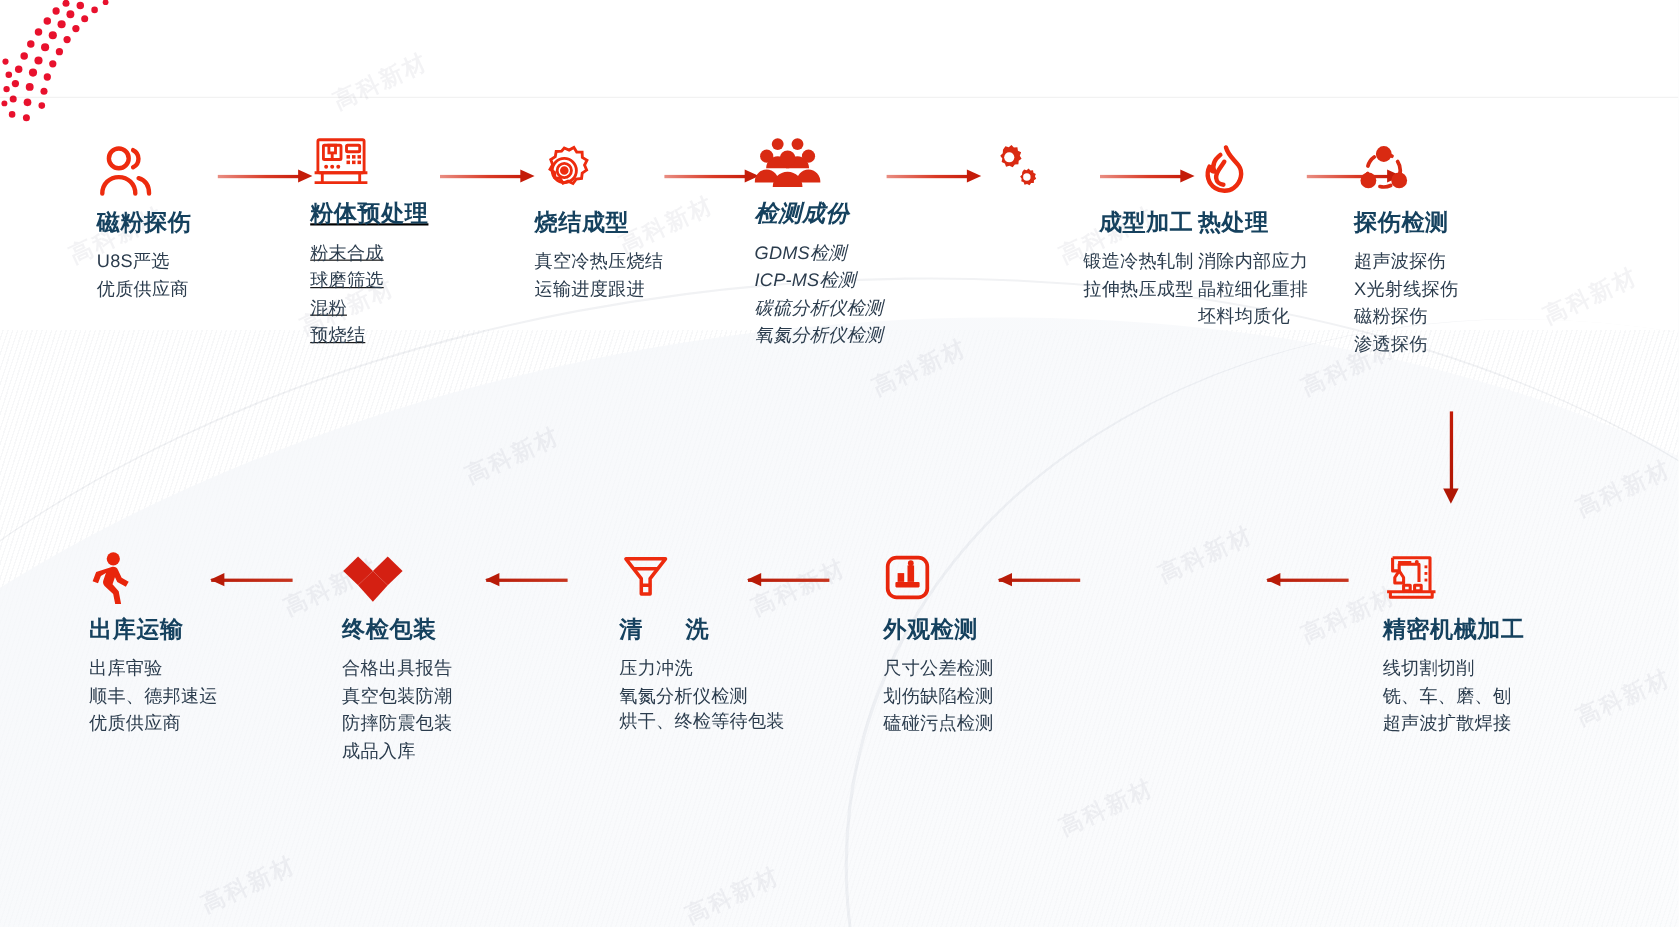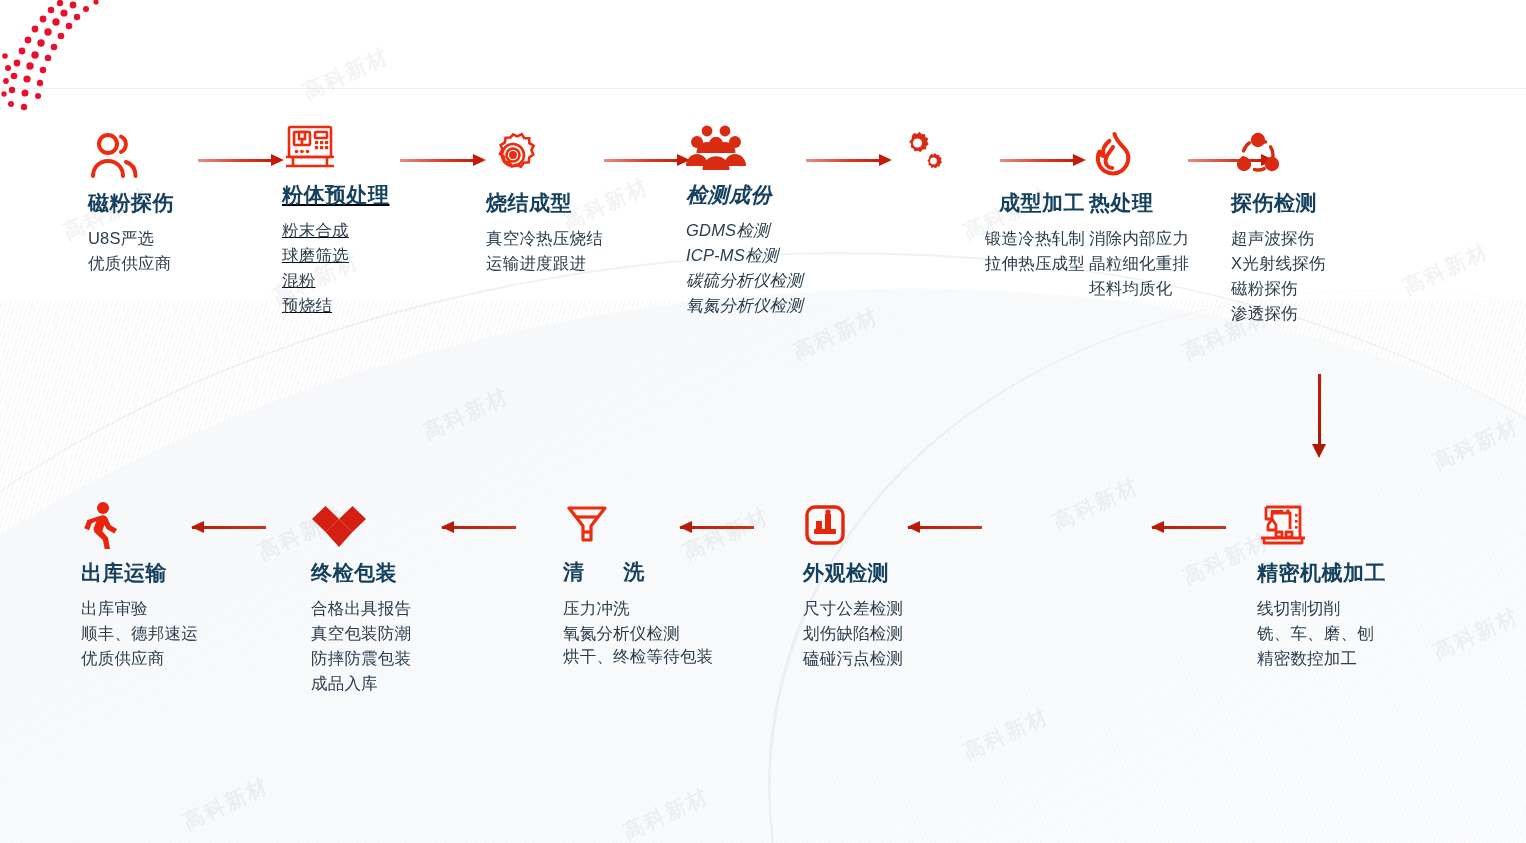--- a/index.html
+++ b/index.html
@@ -471,21 +471,21 @@
           <rect x="29" y="31" width="6" height="5"></rect>
           <path d="M4 37h44"></path>
           <path d="M7 37v5h38v-5"></path>
         </g>
       </svg>
     </div>
     <div class="step-title">精密机械加工</div>
     <ul class="step-list">
       <li>线切割切削</li>
       <li>铣、车、磨、刨</li>
-      <li>精密数控加工</li>
+      <li>超声波扩散焊接</li>
     </ul>
   </div>
 
   <div class="arrow-h left" style="left:1152px; top:519px;">
     <div class="shaft"></div>
       <div class="head"></div>
   </div>
 
 
   <div class="arrow-h left" style="left:908px; top:519px;">

